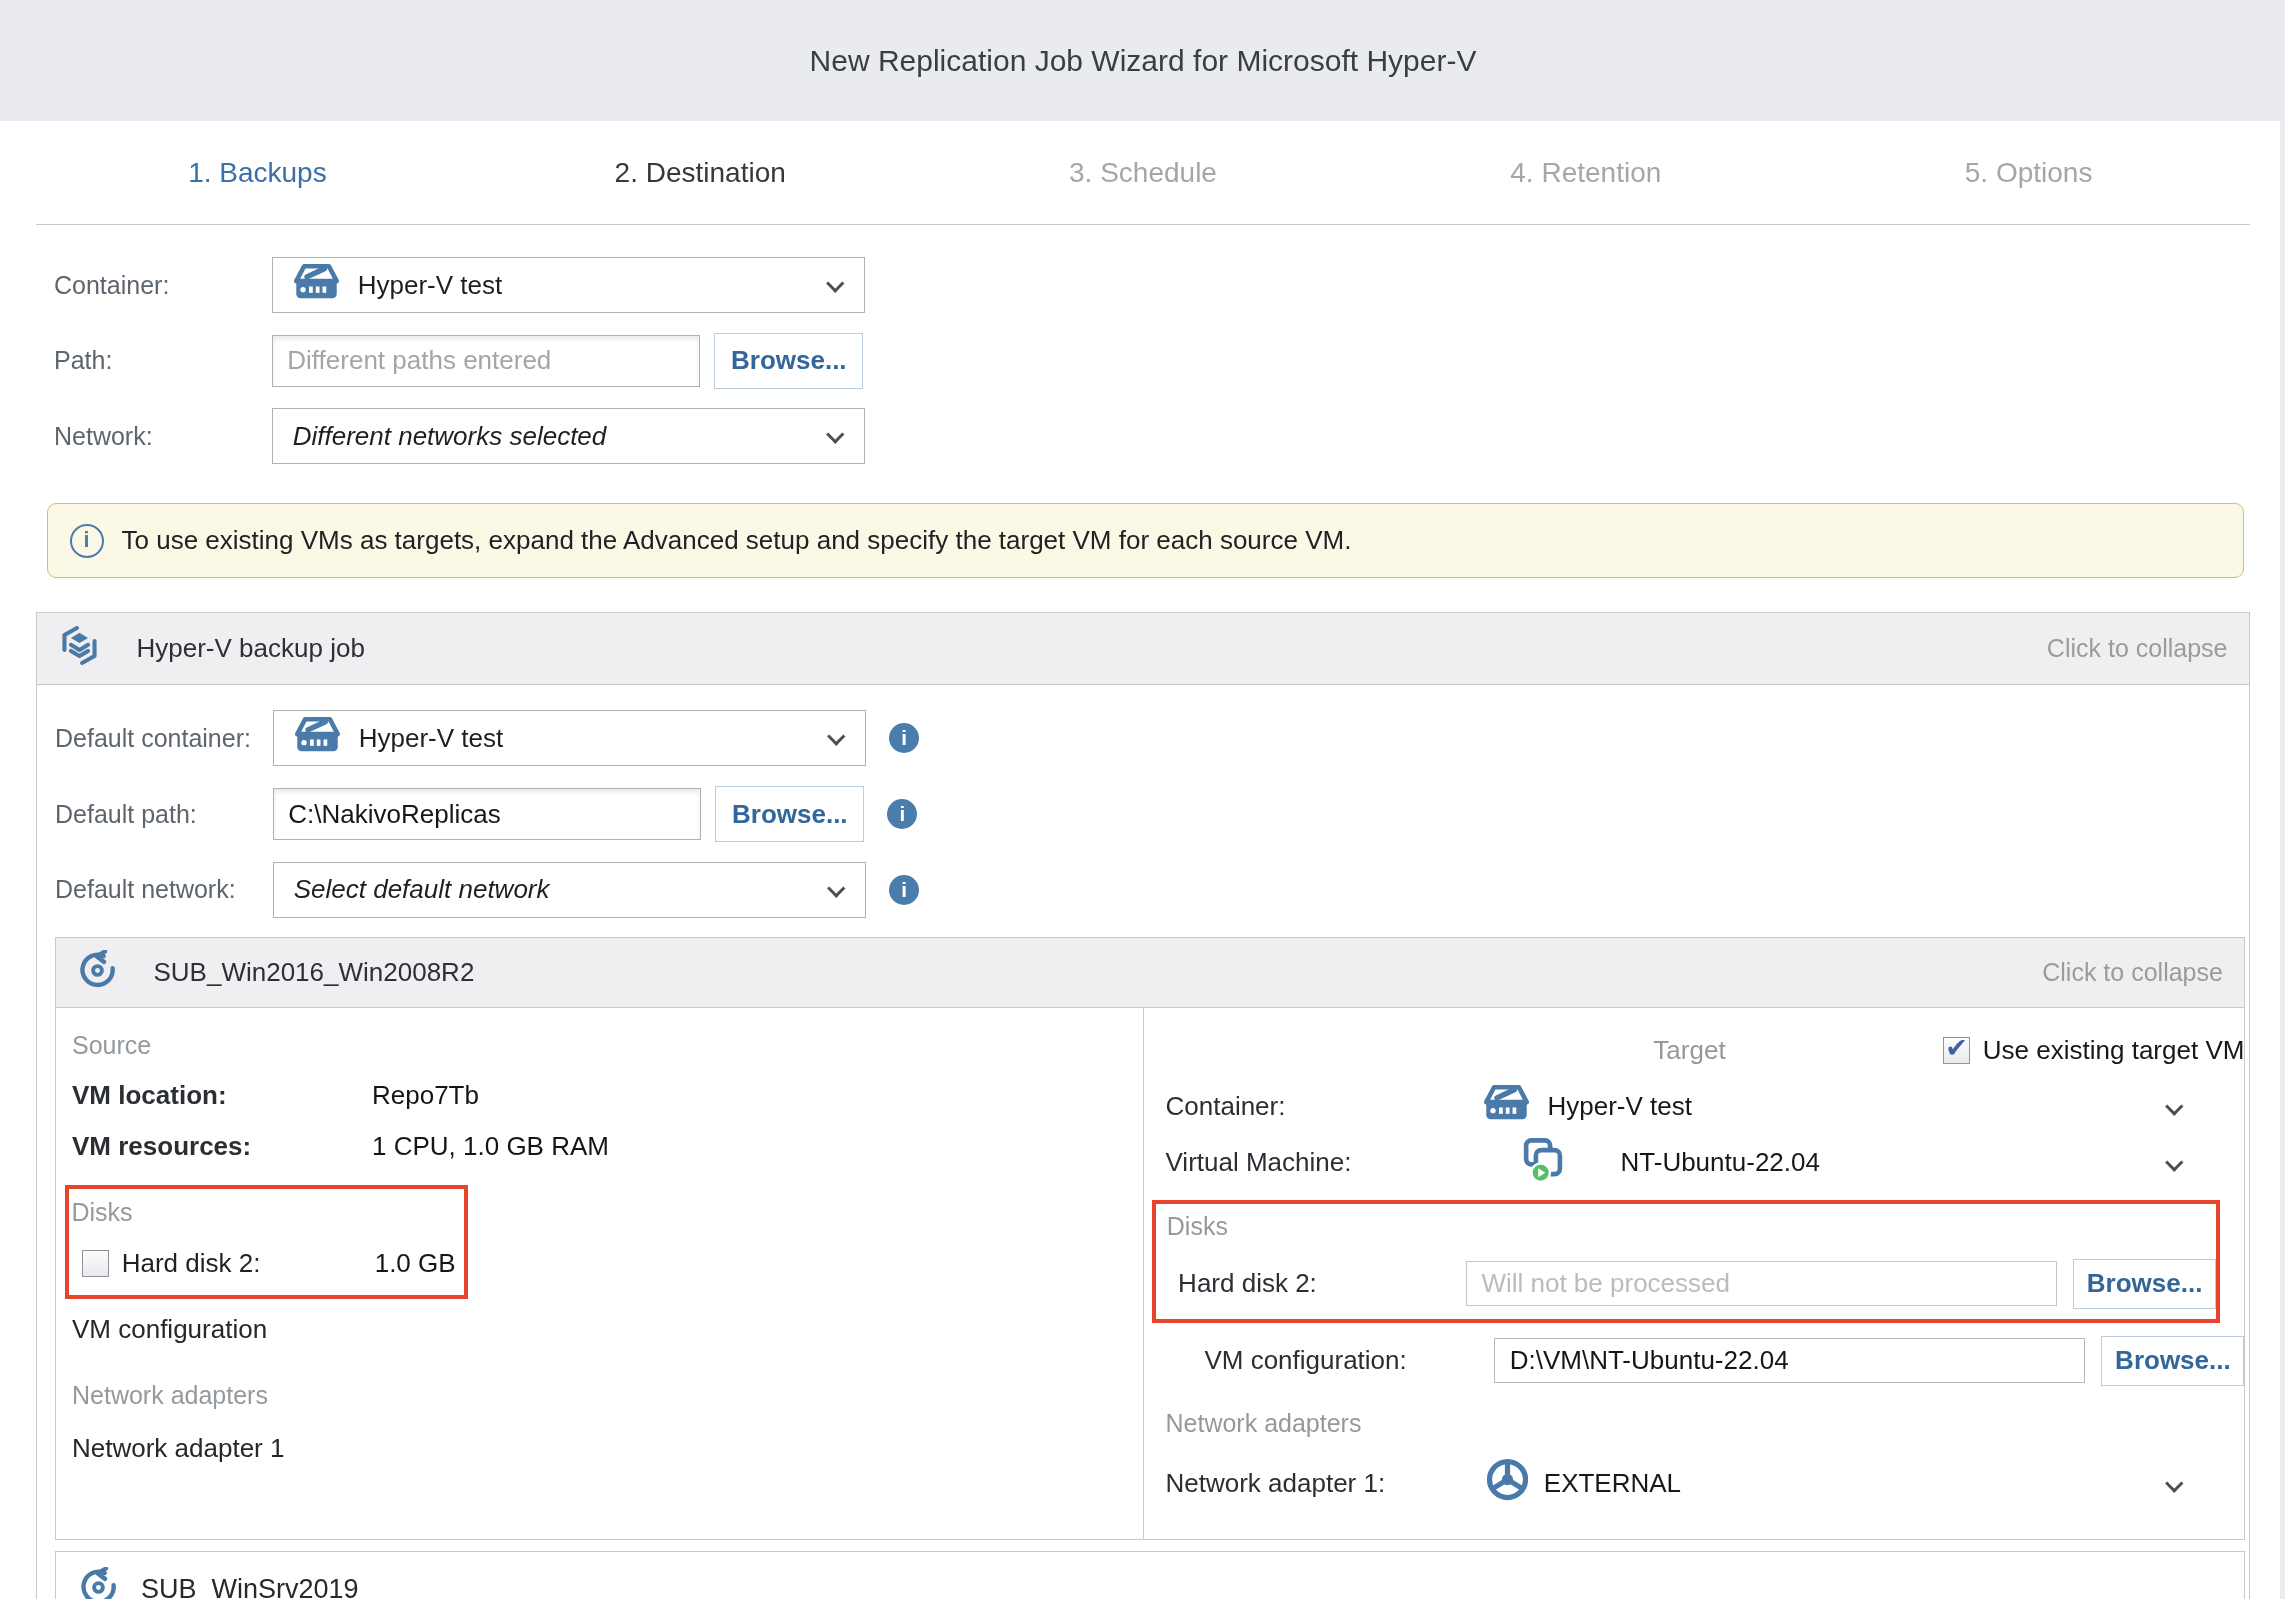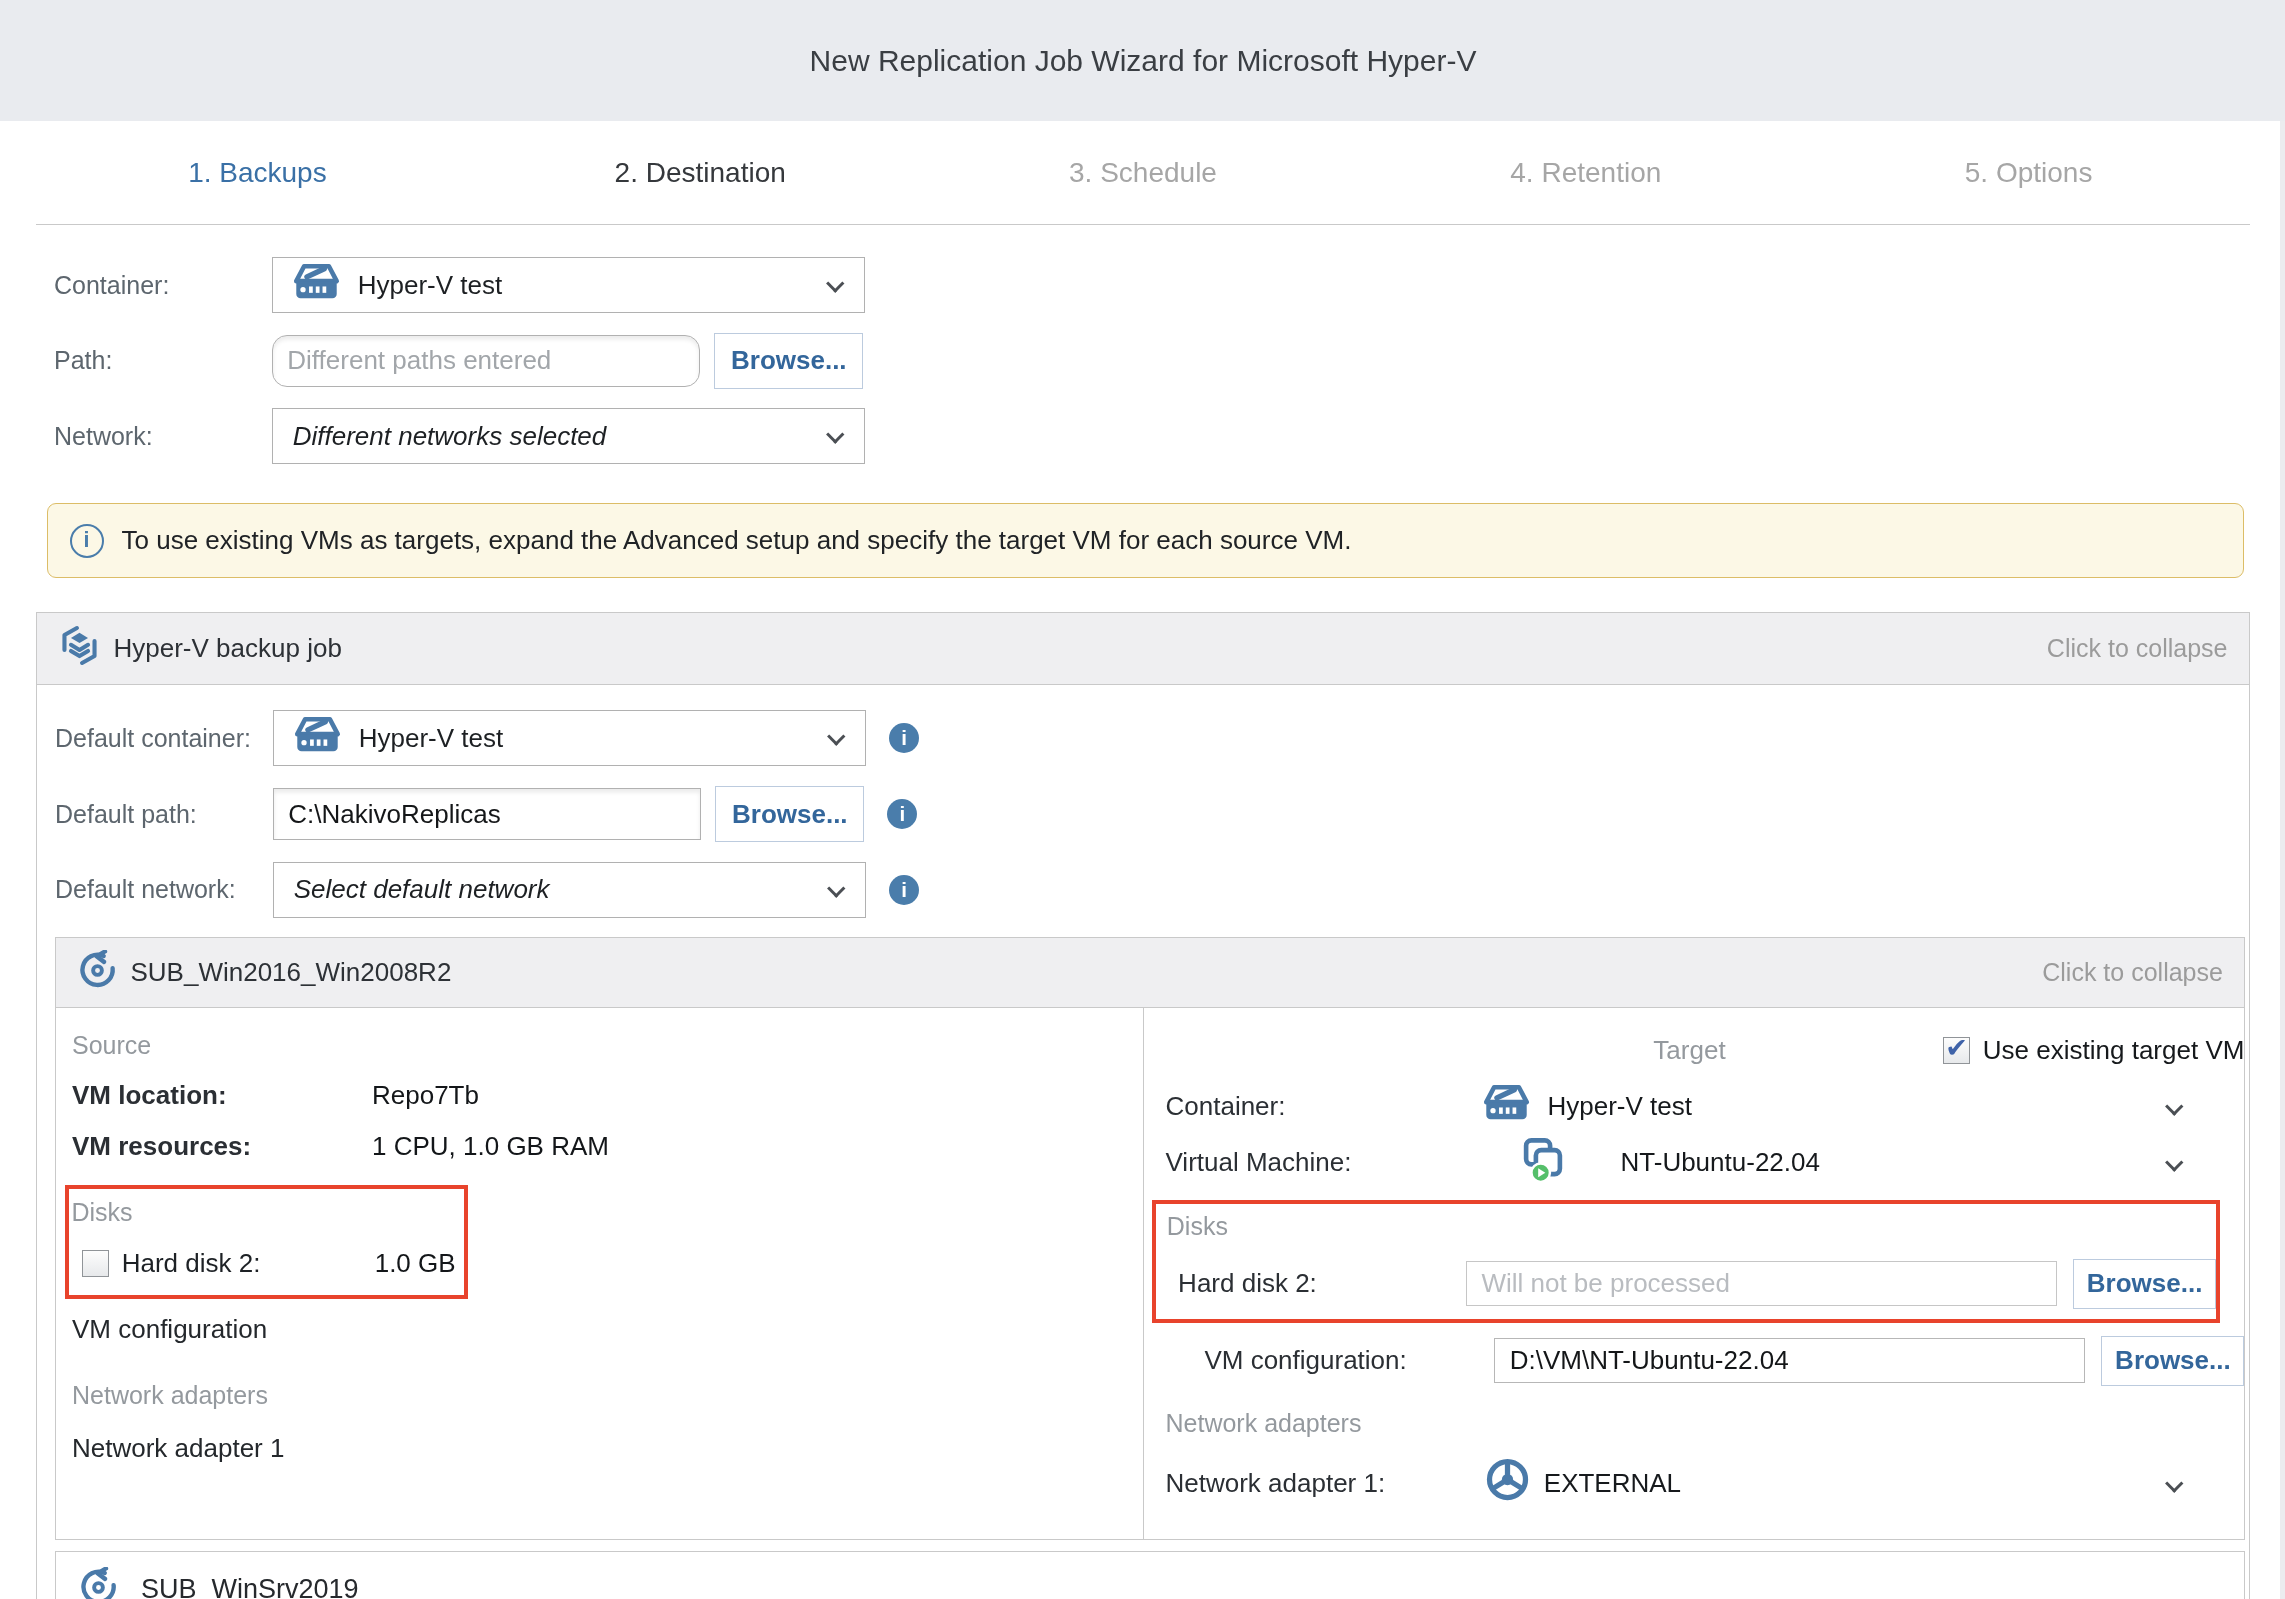--- a/index.html
+++ b/index.html
@@ -38,21 +38,21 @@
   .info-filled{width:30px;height:30px;border-radius:50%;background:#4a7dab;color:#fff;
     display:inline-flex;align-items:center;justify-content:center;font-size:20.6px;font-weight:bold;
     margin-left:23px;flex:0 0 auto;}
   .info-outline{width:34px;height:34px;border-radius:50%;border:2.7px solid #4a7dab;color:#4a7dab;
     display:inline-flex;align-items:center;justify-content:center;font-size:21.5px;font-weight:bold;flex:0 0 auto;}
   
   .banner{margin:39px 42px 0 47px;height:75px;background:#fcf8e6;border:1.8px solid #dcbd67;
     border-radius:9px;display:flex;align-items:center;padding:0 21.5px;gap:18px;font-size:26px;color:#202326;}
   
   .panel{margin:34px 36px 0 36px;border:1.8px solid #c9c9c9;}
-  .panel-header{height:72px;background:#efeff1;display:flex;align-items:center;padding:0 21.5px;gap:14px;
+  .panel-header{height:72px;background:#efeff1;display:flex;align-items:center;padding:0 21.5px;gap:37px;
     border-bottom:1.8px solid #c9c9c9;font-size:26px;color:#2d3136;cursor:pointer;}
   .collapse-hint{margin-left:auto;font-size:25px;color:#9b9b9b;}
   .panel-body{padding:25px 0 21.5px 18px;}
   .subpanel{margin:18px 3.6px 0 0;border:1.8px solid #c9c9c9;}
   .subpanel .panel-header{height:70px;}
   .cols{display:flex;align-items:stretch;}
   .col-src{width:1088px;border-right:1.8px solid #c9c9c9;padding:23px 0 30px 16px;}
   .col-tgt{flex:1;padding:23px 0 30px 21.5px;}
   .sect-head{font-size:25px;color:#94999e;}
   
@@ -119,21 +119,21 @@
             <rect x="16.4" y="13.8" width="2.1" height="3.6" fill="#fff"></rect>
           </svg>
         </span>
         <span class="val">Hyper-V test</span>
         <span class="chev"></span>
       </div>
     </div>
 
     <div class="frow">
       <span class="flabel">Path:</span>
-      <input class="txt" style="width: 428px; border-radius: 15px;" placeholder="Different paths entered">
+      <input class="txt" style="width: 428px;" placeholder="Different paths entered">
       <button class="btn-browse">Browse...</button>
     </div>
 
     <div class="frow">
       <span class="flabel">Network:</span>
       <div class="dd">
         <span class="val italic">Different networks selected</span>
         <span class="chev"></span>
       </div>
     </div>

